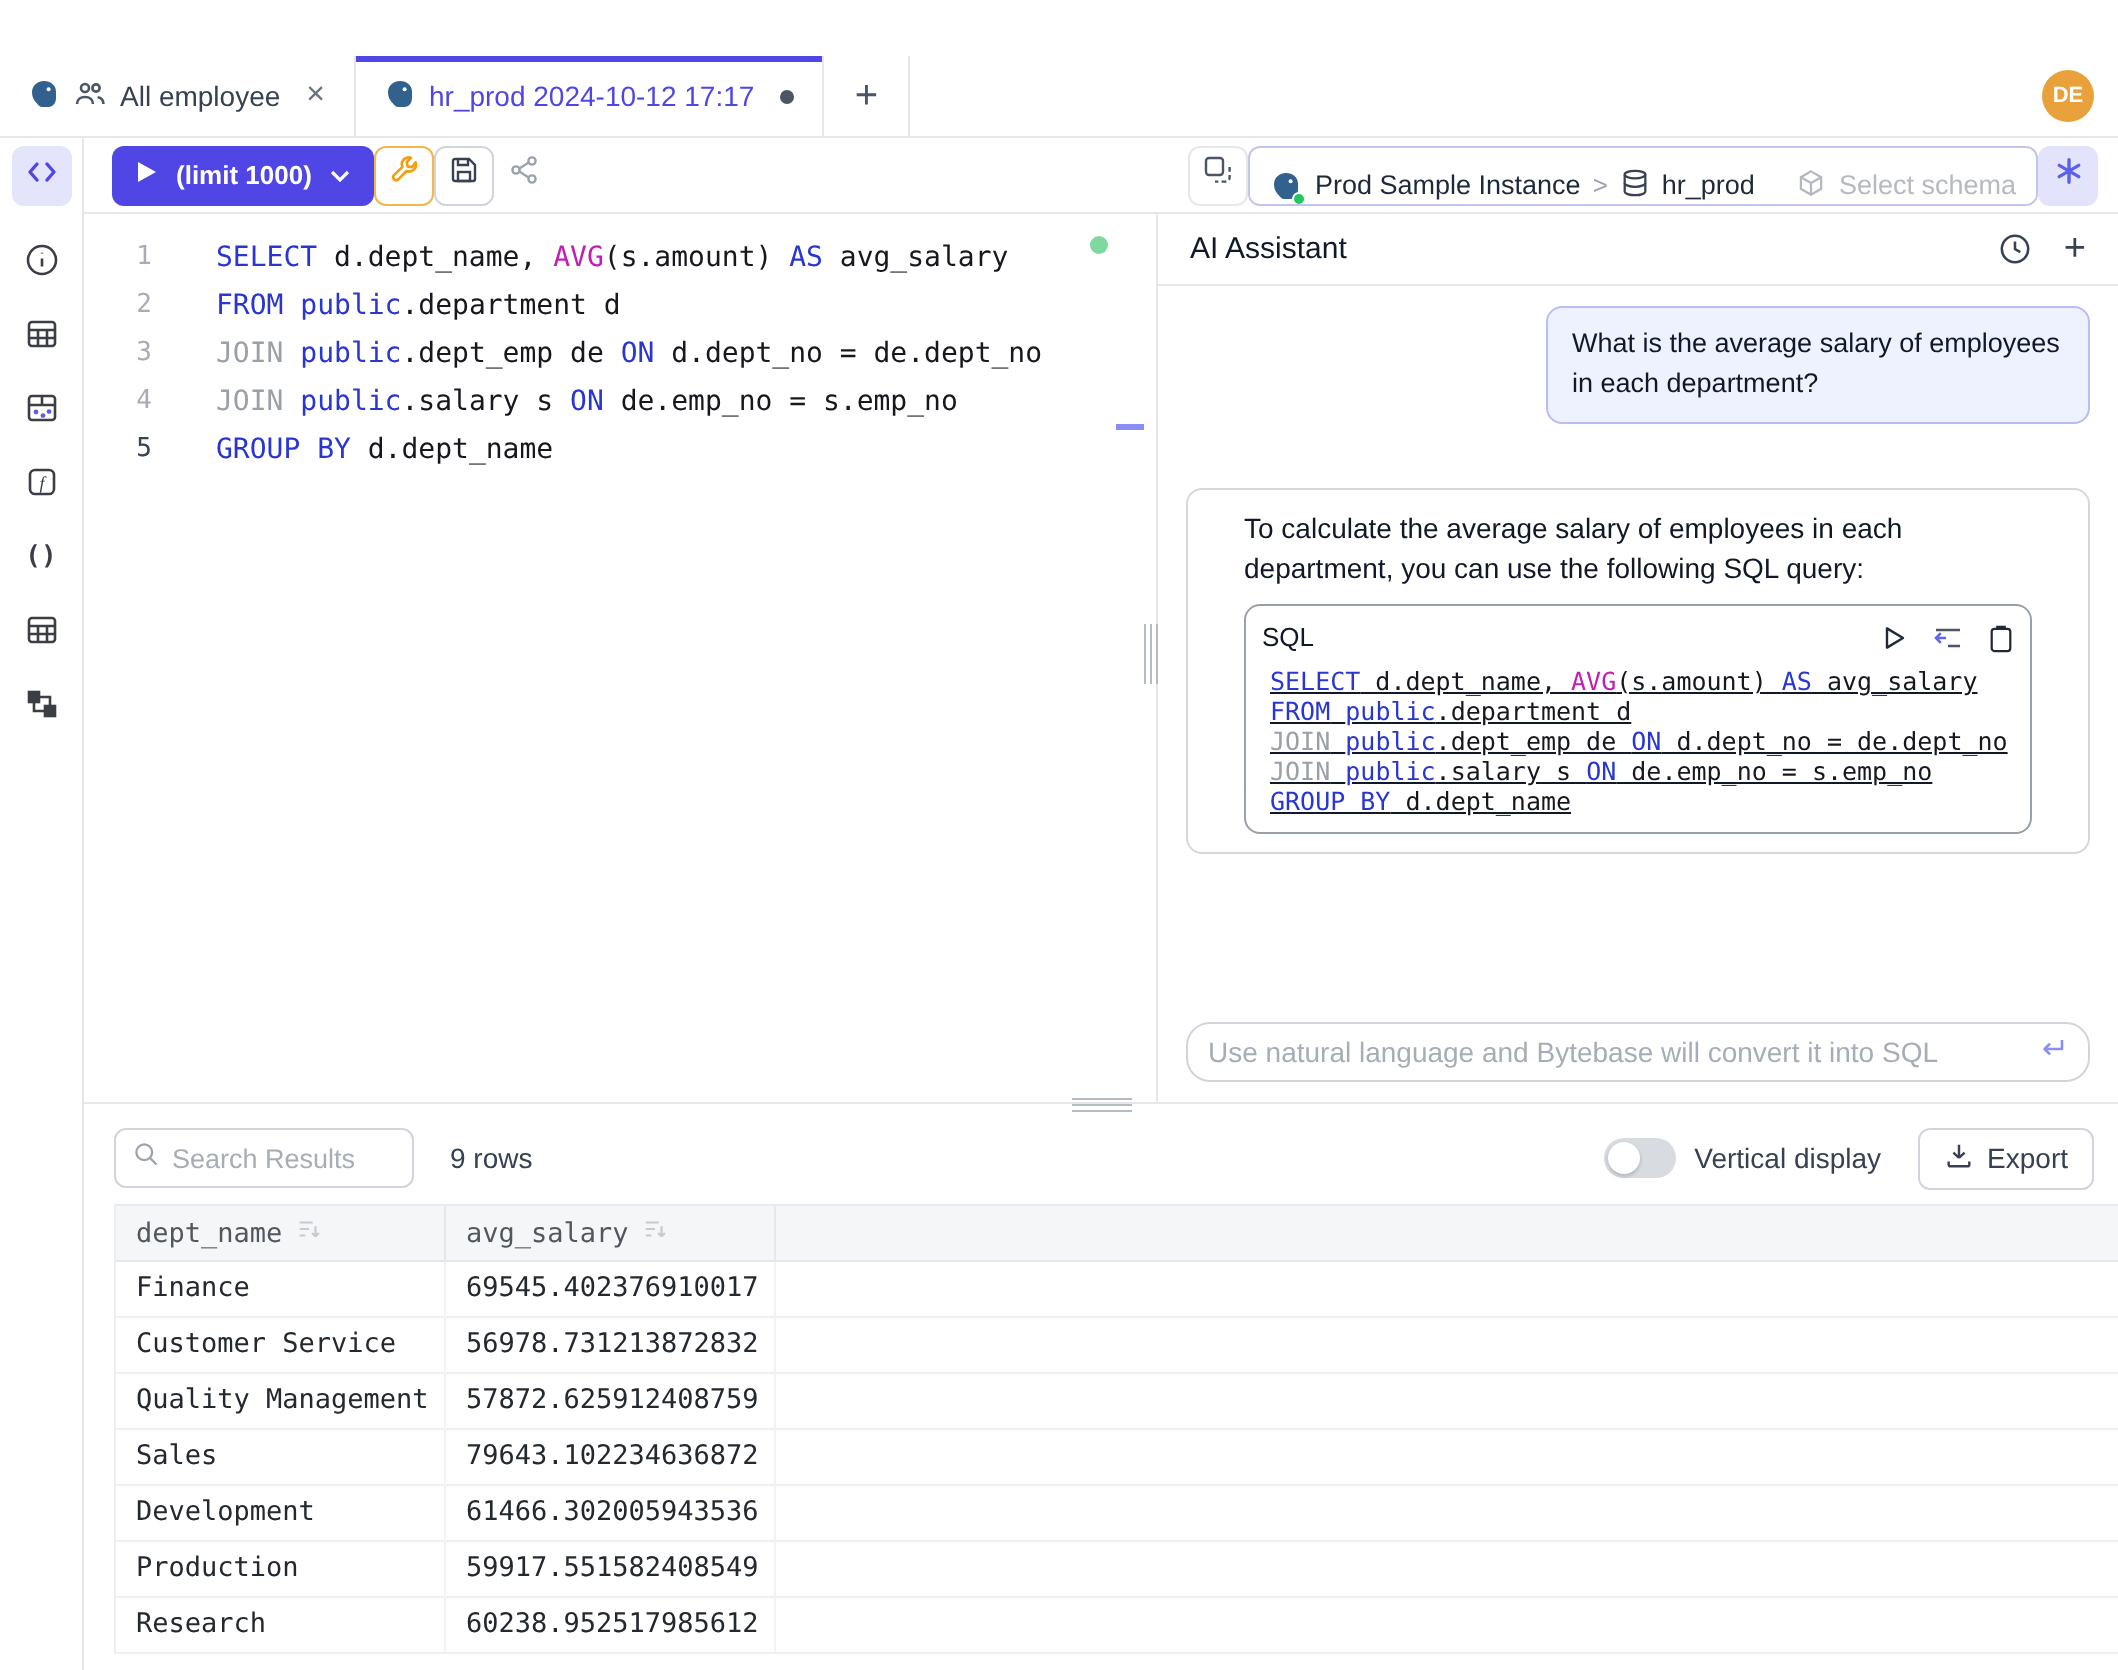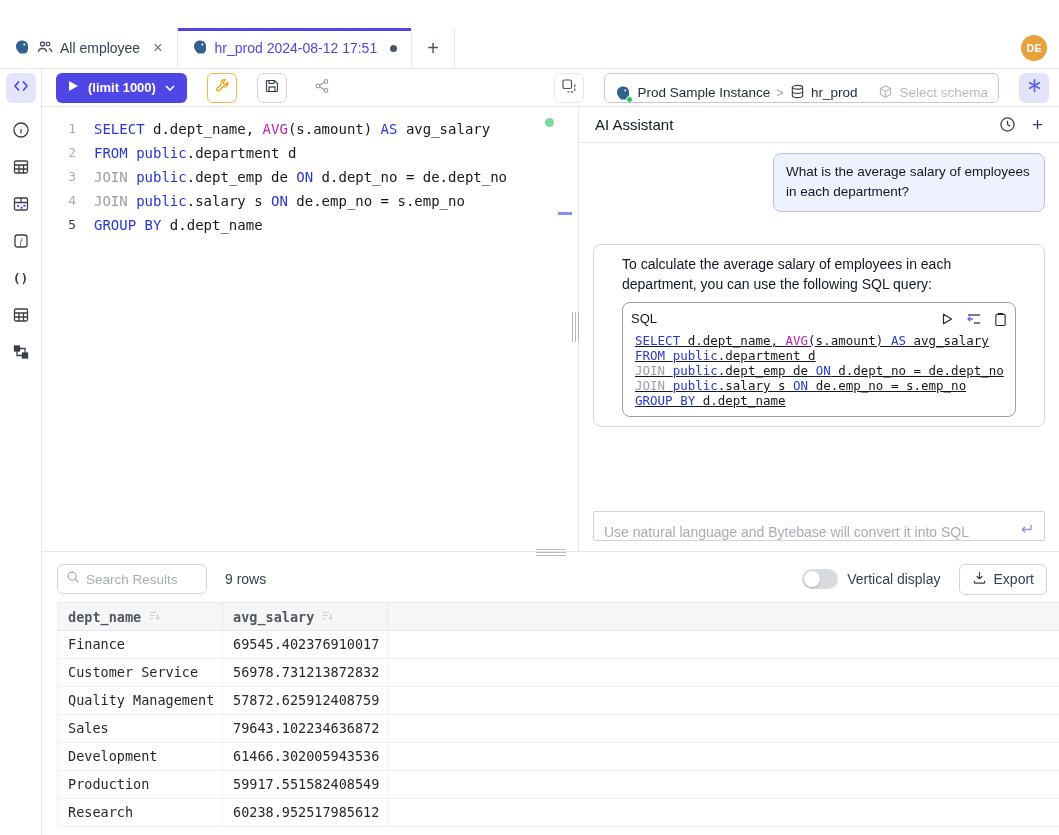--- a/index.html
+++ b/index.html
@@ -19,21 +19,21 @@
   .workspace { display:flex; height:794px; }
   .sidebar { width:42px; border-right:1px solid #e5e7eb; display:flex; flex-direction:column; align-items:center; background:#fff; flex:none; }
   .code-btn { margin-top:4px; width:30px; height:30px; background:#e4e4fb; border-radius:6px; display:flex; align-items:center; justify-content:center; cursor:pointer; }
   .sb-item { width:26px; height:26px; display:flex; align-items:center; justify-content:center; cursor:pointer; margin-top:11px; }
   .sb-item:first-of-type { margin-top:14px; }
   .sb-parens { font-family:"DejaVu Sans Mono", monospace; font-size:13px; font-weight:bold; color:#3b3f45; }
 
   .main-col { flex:1; display:flex; flex-direction:column; min-width:0; }
 
   
-  .toolbar { height:38px; border-bottom:1px solid #e5e7eb; display:flex; align-items:center; padding:0 10px 0 14px; gap:20px; }
+  .toolbar { height:38px; border-bottom:1px solid #e5e7eb; display:flex; align-items:center; padding:0 10px 0 14px; gap:0; }
   .run-btn { height:30px; background:#4f46e5; border-radius:6px; color:#fff; display:flex; align-items:center; gap:9px; padding:0 12px; font-size:13px; font-weight:bold; cursor:pointer; border:none; }
   .icon-btn { width:30px; height:30px; border-radius:6px; display:flex; align-items:center; justify-content:center; cursor:pointer; background:#fff; border:1px solid transparent; }
   .b-orange { border-color:#f3b64b; }
   .b-gray { border-color:#d1d5db; }
   .b-light { border-color:#e5e7eb; }
   .tb-spacer { flex:1; }
   .conn-pill { height:30px; display:flex; align-items:flex-end; border:1px solid #c3c5f0; border-radius:6px; overflow:hidden; font-size:13.5px; color:#1f2937; }
   .conn-seg { display:flex; align-items:center; gap:6px; padding:0 10px; cursor:pointer; background:#fff; }
   .conn-sep { width:1px; background:#c3c5f0; }
   .conn-gt { color:#9ca3af; font-size:13px; }
@@ -41,62 +41,62 @@
   .pg-wrap { position:relative; display:inline-flex; }
   .pg-status { position:absolute; right:-2px; bottom:-2px; width:7px; height:7px; border-radius:50%; background:#22c55e; border:1.5px solid #fff; }
   .openai-btn { width:30px; height:30px; border-radius:6px; background:#e3e4fb; display:flex; align-items:center; justify-content:center; cursor:pointer; }
 
   
   .middle { height:444px; display:flex; min-height:0; }
   .editor { width:530px; flex:none; position:relative; padding-top:10px; font-family:"DejaVu Sans Mono", monospace; font-size:14px; cursor:text; }
   .ed-line { display:flex; height:24px; line-height:24px; }
   .ed-ln { width:34px; text-align:right; color:#a8adb5; flex:none; font-size:13px; }
   .ed-ln.cur { color:#374151; }
-  .ed-code { margin-left:18px; white-space:pre; }
+  .ed-code { margin-left:32px; white-space:pre; }
   .kw { color:#2936d0; } .fn { color:#c01fb5; } .gr { color:#9aa0a6; } .tx { color:#16181d; }
   .ed-dot { position:absolute; top:11px; right:18px; width:9px; height:9px; border-radius:50%; background:#7fd99f; }
   .ruler-mark { position:absolute; top:105px; right:0; width:14px; height:3px; background:#8a8ef2; }
 
   .vdivider { width:6px; flex:none; position:relative; cursor:col-resize; }
   .vgrip { position:absolute; top:205px; left:3px; width:1px; height:30px; background:#b6bac1; box-shadow:3px 0 0 #b6bac1,-3px 0 0 #b6bac1; }
 
   .ai { flex:1; display:flex; flex-direction:column; border-left:1px solid #e5e7eb; min-width:0; }
   .ai-head { height:36px; flex:none; display:flex; align-items:center; padding:0 16px; border-bottom:1px solid #e5e7eb; }
   .ai-title { font-size:15px; color:#111827; flex:1; }
   .ai-head-ic { margin-left:16px; cursor:pointer; display:flex; }
   .ai-plus { font-size:19px; color:#374151; line-height:1; }
   .ai-body { flex:1; display:flex; flex-direction:column; padding:10px 14px; min-height:0; }
   .user-bubble { margin-left:auto; max-width:272px; background:#eef1fe; border:1px solid #b9bcf5; border-radius:8px; padding:8px 12px; font-size:13.5px; line-height:1.5; color:#111827; }
   .asst-card { margin-top:32px; border:1px solid #d4d7dc; border-radius:8px; background:#fff; padding:9px 28px; font-size:14px; line-height:1.45; color:#111827; }
   .code-card { margin-top:8px; border:1px solid #9aa0a8; border-radius:8px; padding:5px 8px 8px; }
   .code-head { display:flex; align-items:center; height:22px; }
   .code-lang { font-size:13px; color:#111827; flex:1; }
   .code-act { margin-left:12px; display:flex; cursor:pointer; }
   .ai-code { font-family:"DejaVu Sans Mono", monospace; font-size:12.5px; line-height:15px; padding:3px 0 0 4px; white-space:pre;text-decoration:underline; }
-  .ai-input-row { margin-top:auto; height:30px; border:1px solid #d1d5db; border-radius:2px; display:flex; align-items:flex-end; padding:0 10px; gap:8px; }
+  .ai-input-row { margin-top:auto; height:30px; border:1px solid #d1d5db; border-radius:12px; display:flex; align-items:center; padding:0 10px; gap:8px; }
   .ai-input { flex:1; border:none; outline:none; font-size:14px; color:#374151; font-family:"Liberation Sans", sans-serif; }
   .ai-input::placeholder { color:#a7adb6; }
 
   .hdivider { height:3px; border-top:1px solid #e5e7eb; position:relative; cursor:row-resize; }
   .hgrip { position:absolute; left:494px; top:0; width:30px; height:1px; background:#b6bac1; box-shadow:0 3px 0 #b6bac1,0 -3px 0 #b6bac1; }
 
   
   .results { flex:1; padding:8px 0 0 15px; min-height:0; overflow:hidden; }
   .res-toolbar { display:flex; align-items:center; height:34px; padding-right:12px; }
   .search-box { width:150px; height:30px; border:1px solid #d1d5db; border-radius:6px; display:flex; align-items:center; gap:6px; padding:0 8px; }
   .search-box input { border:none; outline:none; width:100%; font-size:13.5px; color:#374151; font-family:"Liberation Sans", sans-serif; }
   .search-box input::placeholder { color:#a7adb6; }
   .rows-count { margin-left:18px; font-size:14px; color:#374151; }
   .toggle { width:36px; height:20px; border-radius:10px; background:#d8dbe0; position:relative; cursor:pointer; flex:none; }
   .toggle-knob { position:absolute; top:2px; left:2px; width:16px; height:16px; border-radius:50%; background:#fff; box-shadow:0 1px 2px rgba(0,0,0,.2); }
   .toggle-label { margin-left:9px; font-size:14px; color:#374151; }
   .export-btn { margin-left:18px; height:31px; border:1px solid #d1d5db; border-radius:6px; background:#fff; display:flex; align-items:center; gap:7px; padding:0 12px; font-size:14px; color:#374151; cursor:pointer; }
   .rtable { margin-top:6px; font-family:"DejaVu Sans Mono", monospace; font-size:13.5px; border-left:1px solid #eceef1; }
   .thead { display:flex; height:29px; background:#f5f6f8; border-top:1px solid #e8eaed; border-bottom:1px solid #e5e7eb; }
-  .th { width:165px; flex:none; display:flex; align-items:center; gap:7px; padding:0 10px; color:#52575e; border-right:1px solid #e5e7eb; cursor:pointer;font-weight:bold; }
+  .th { width:165px; flex:none; display:flex; align-items:center; gap:7px; padding:0 10px; color:#52575e; border-right:1px solid #e5e7eb; cursor:pointer; }
   .th.fill { flex:1; width:auto; border-right:none; cursor:default; }
   .tr { display:flex; height:28px; border-bottom:1px solid #eef0f3; cursor:default; }
   .td { width:165px; flex:none; line-height:27px; padding:0 10px; color:#24292f; border-right:1px solid #f1f3f5; overflow:hidden; white-space:nowrap; }
   .td.fill { flex:1; width:auto; border-right:none; }
 </style>
 </head>
 <body>
 
 <div class="tabbar">
   <div class="tab">
@@ -111,21 +111,21 @@
           <path d="M11.8 9.6c1.7.2 2.9 1.4 2.9 3.4"></path>
         </svg></span>
     <span>All employee</span>
     <span class="close">×</span>
   </div>
   <div class="tab active">
     <span><svg width="16" height="16" viewBox="0 0 16 16">
           <path d="M8 1.5c-3.6 0-6 2.6-6 5.8 0 2.4 1.2 4.3 2.6 5.6.8.8 1.3 1.6 2.4 1.6h3.2c2.3 0 3.8-2.1 3.8-4.5V6.8C14 3.7 11.4 1.5 8 1.5z" fill="#33618d"></path>
           <circle cx="10.3" cy="5.6" r="1" fill="#fff"></circle>
         </svg></span>
-    <span>hr_prod 2024-08-12 17:51</span>
+    <span>hr_prod 2024-10-12 17:17</span>
     <span class="dirty-dot"></span>
   </div>
   <div class="tab-plus">+</div>
   <div class="avatar">DE</div>
 </div>
 
 <div class="workspace">
 
   <div class="sidebar">
     <div class="code-btn">

